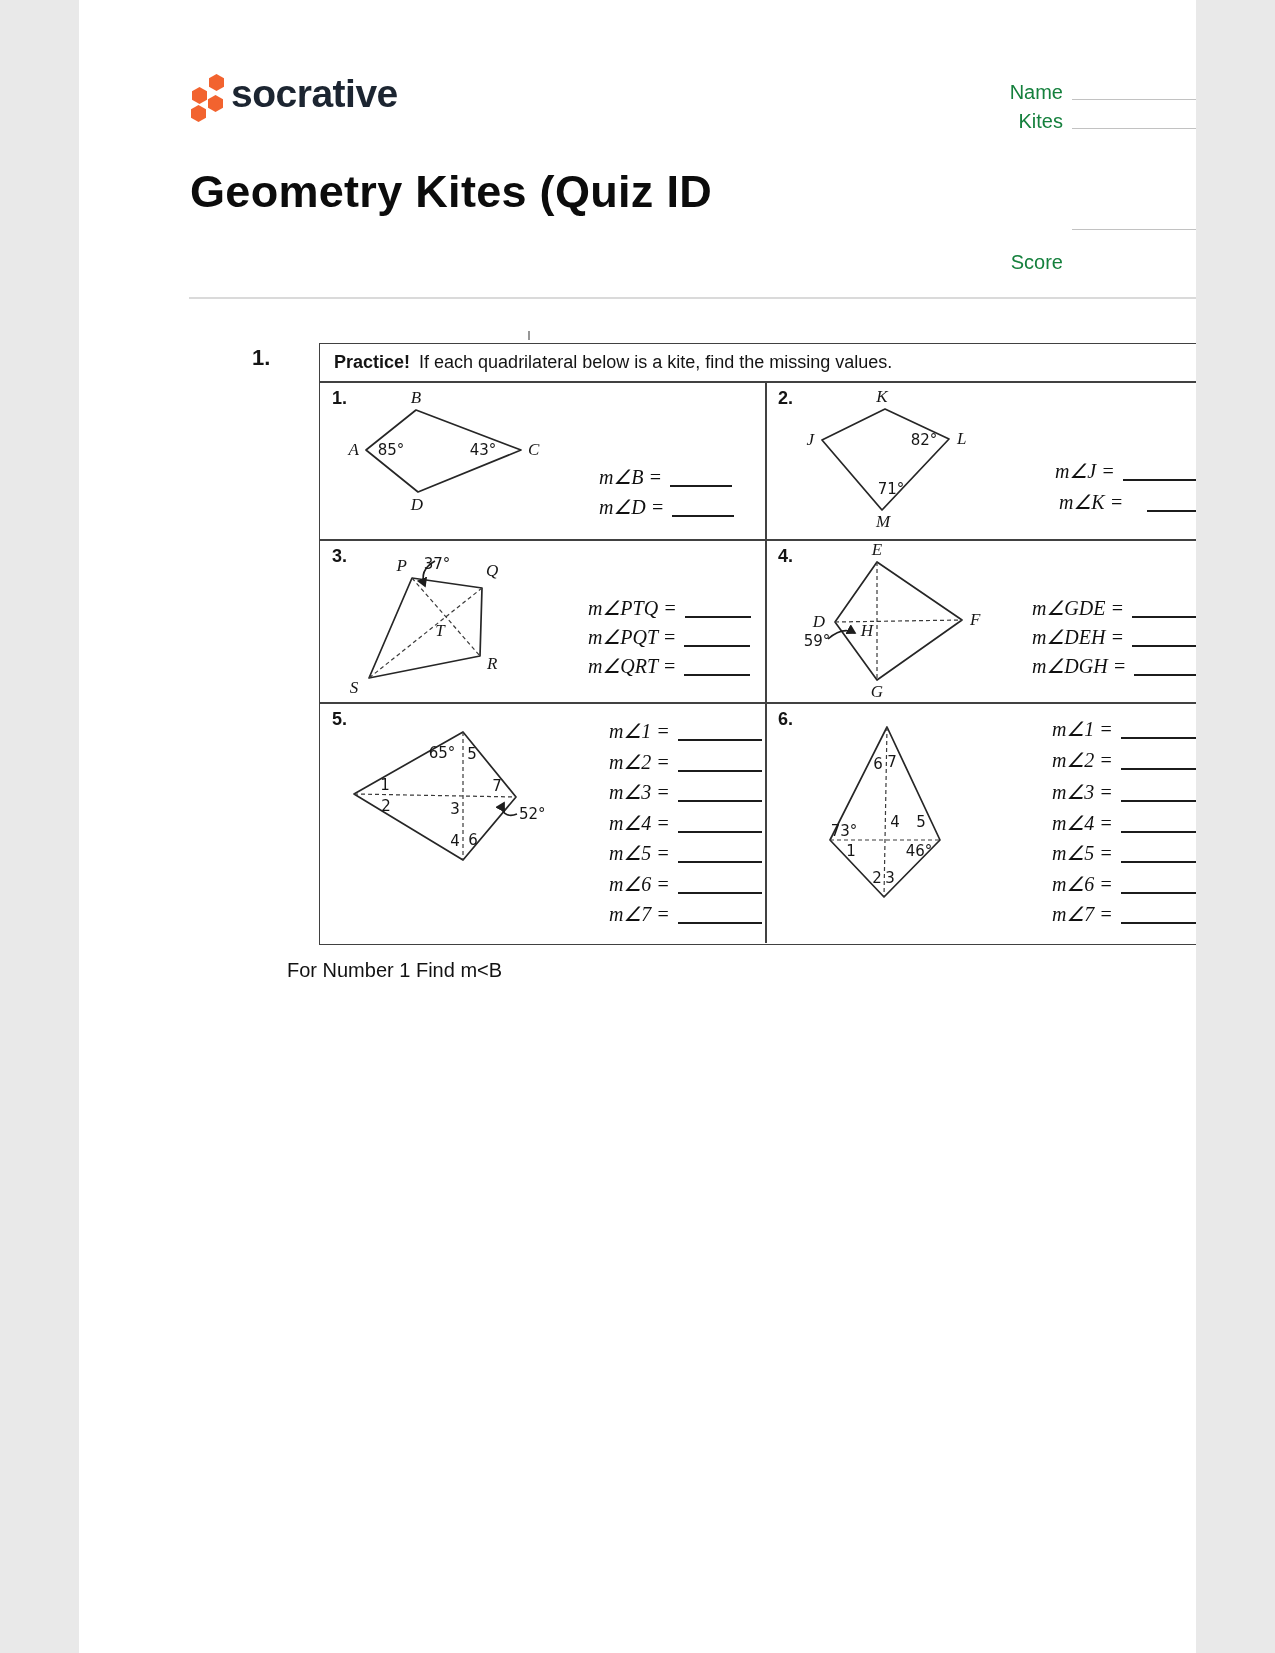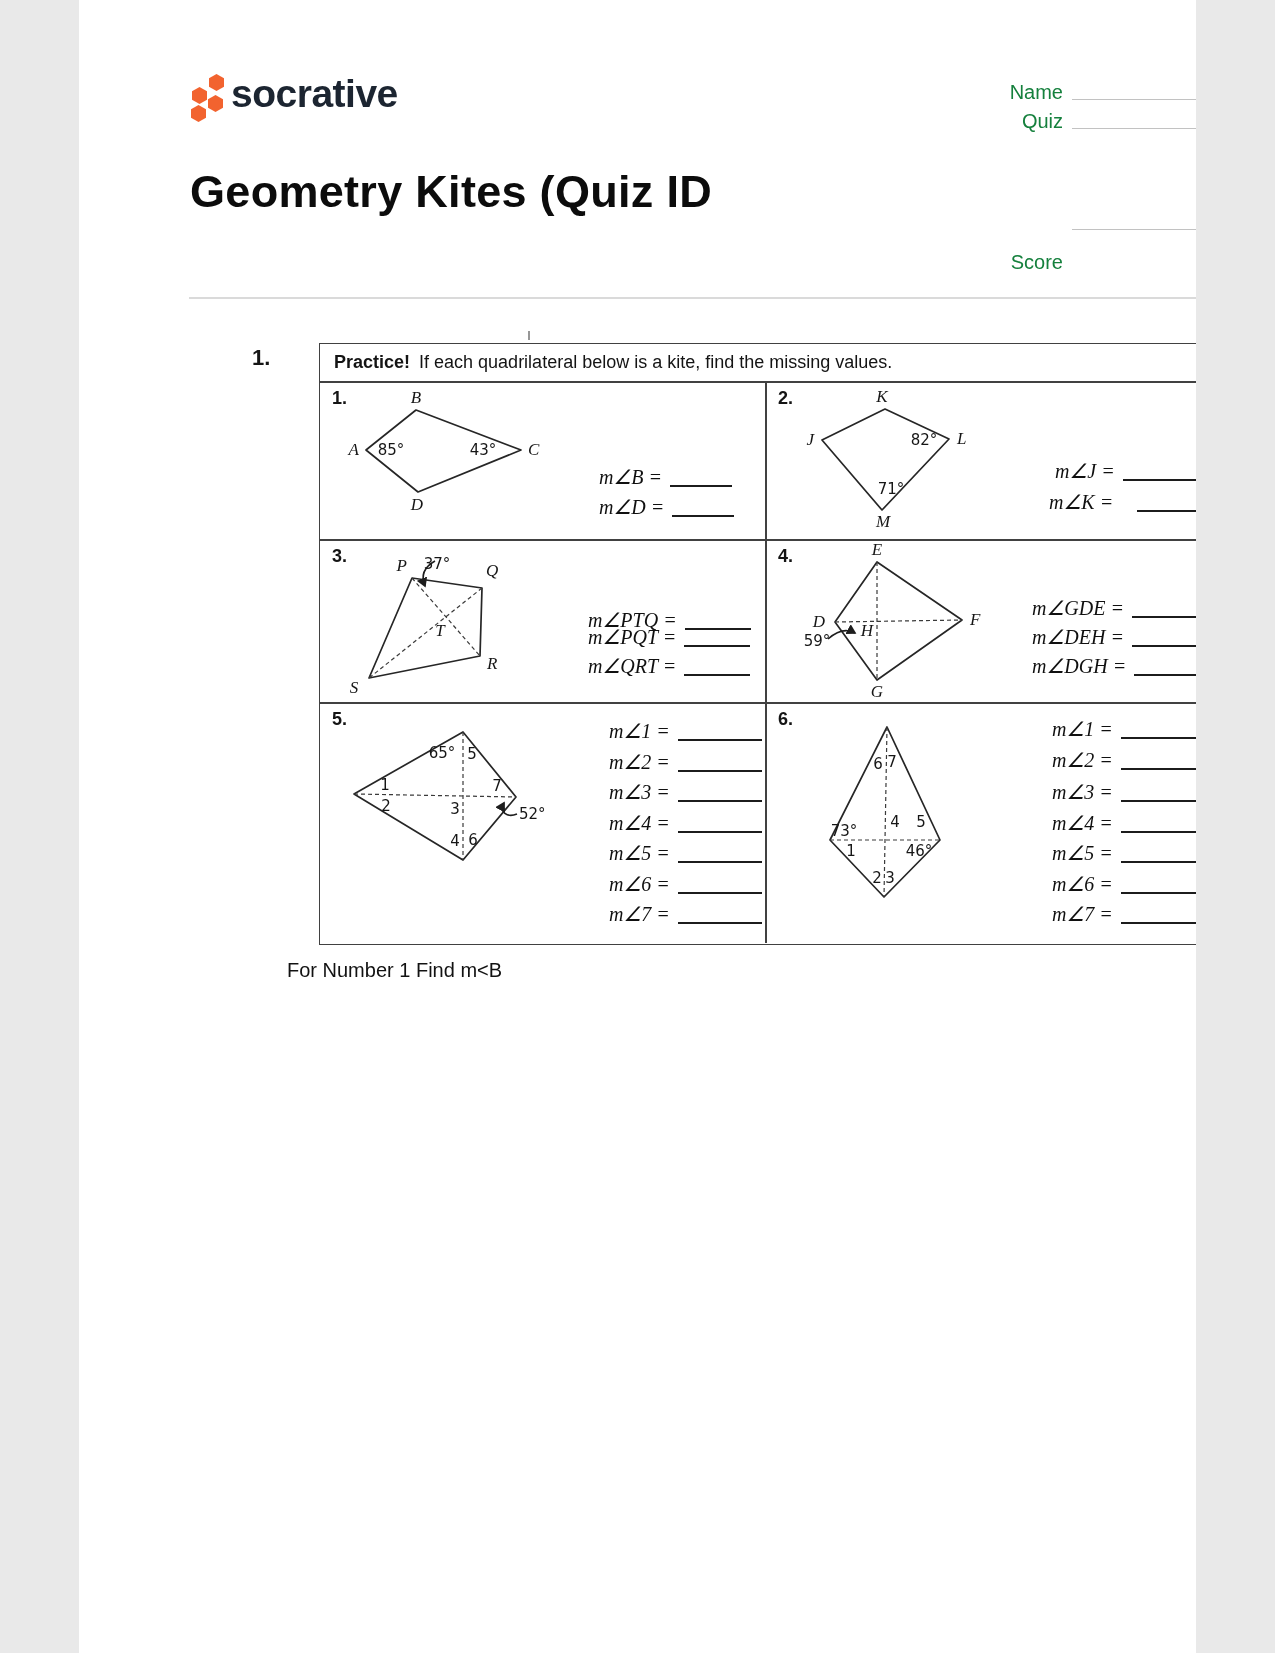--- a/index.html
+++ b/index.html
@@ -61,21 +61,21 @@
   <div class="abs" style="left:0;top:0;width:400px;height:140px;">
     <span class="hex" style="left:130px;top:74px;"></span>
     <span class="hex" style="left:113px;top:87px;"></span>
     <span class="hex" style="left:129px;top:95px;"></span>
     <span class="hex" style="left:112px;top:105px;"></span>
     <span class="wordmark">socrative</span>
   </div>
 
   <div class="fieldlabel" style="left:900px;top:81px;">Name</div>
   <div class="fieldline" style="left:993px;top:99px;"></div>
-  <div class="fieldlabel" style="left:900px;top:110px;">Quiz</div>
+  <div class="fieldlabel" style="left:900px;top:110px;">Kites</div>
   <div class="fieldline" style="left:993px;top:128px;"></div>
 
   <div class="title">
     <div>Geometry Kites (Quiz ID</div>
   </div>
 
   <div class="fieldlabel" style="left:900px;top:211px;margin-top:40px;">Score</div>
   <div class="fieldline" style="left:993px;top:229px;"></div>
 
   <div class="pagedivider"></div>
@@ -123,21 +123,21 @@
         <text class="vtx" x="47" y="63" text-anchor="end">J</text>
         <text class="vtx" x="190" y="62" text-anchor="start">L</text>
         <text class="vtx" x="116" y="145" text-anchor="middle">M</text>
         <text class="num" x="157" y="63" text-anchor="middle">82°</text>
         <text class="num" x="124" y="112" text-anchor="middle">71°</text>
       </svg>
       <div class="ans" style="left:288px;top:79px;">
           <span class="lbl">m∠J =</span>
           <span class="blank" style="width:82px;"></span>
         </div>
-      <div class="ans" style="left:282px;top:110px;gap:16px;">
+      <div class="ans" style="left:292px;top:110px;gap:16px;">
           <span class="lbl">m∠K =</span>
           <span class="blank" style="width:82px;"></span>
         </div>
     </div>
 
     <div class="cell" style="left:1px;top:196px;width:443px;height:161px;">
       <div class="pnum">3.</div>
       <svg width="443" height="161" viewBox="0 0 443 161">
         <defs>
           <marker id="ar3" markerWidth="7" markerHeight="7" refX="5" refY="3.5" orient="auto">
@@ -148,21 +148,21 @@
         <line class="diag" x1="91" y1="38" x2="159" y2="116"></line>
         <line class="diag" x1="161" y1="48" x2="48" y2="138"></line>
         <path class="hook" d="M 114 21 C 105 26, 99 34, 104 46" marker-end="url(#ar3)"></path>
         <text class="vtx" x="86" y="31" text-anchor="end">P</text>
         <text class="num" x="116" y="29" text-anchor="middle">37°</text>
         <text class="vtx" x="165" y="36" text-anchor="start">Q</text>
         <text class="vtx" x="166" y="129" text-anchor="start">R</text>
         <text class="vtx" x="33" y="153" text-anchor="middle">S</text>
         <text class="vtx" x="119" y="96" text-anchor="middle">T</text>
       </svg>
-      <div class="ans" style="left:267px;top:70px;">
+      <div class="ans" style="left:267px;top:58px;">
           <span class="lbl">m∠PTQ =</span>
           <span class="blank" style="width:66px;"></span>
         </div>
       <div class="ans" style="left:267px;top:87px;">
           <span class="lbl">m∠PQT =</span>
           <span class="blank" style="width:66px;"></span>
         </div>
       <div class="ans" style="left:267px;top:116px;">
           <span class="lbl">m∠QRT =</span>
           <span class="blank" style="width:66px;"></span>

